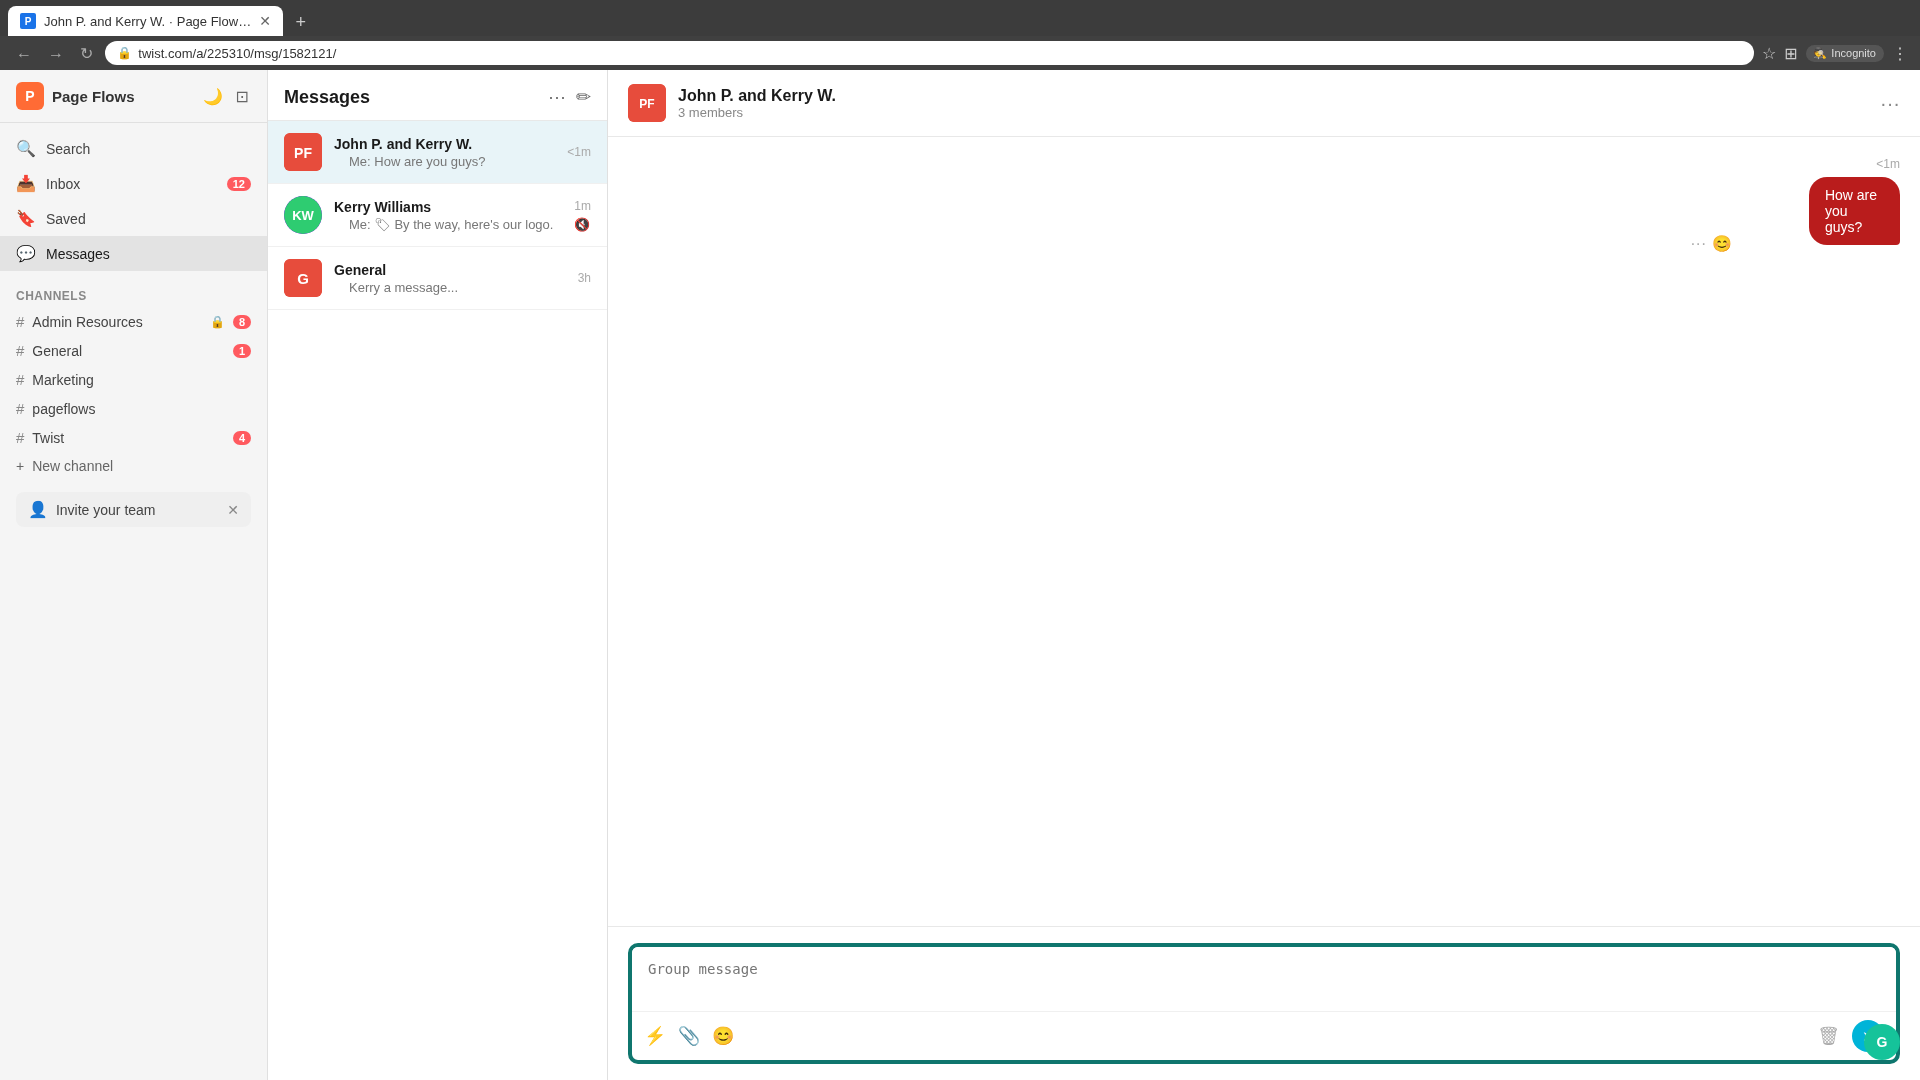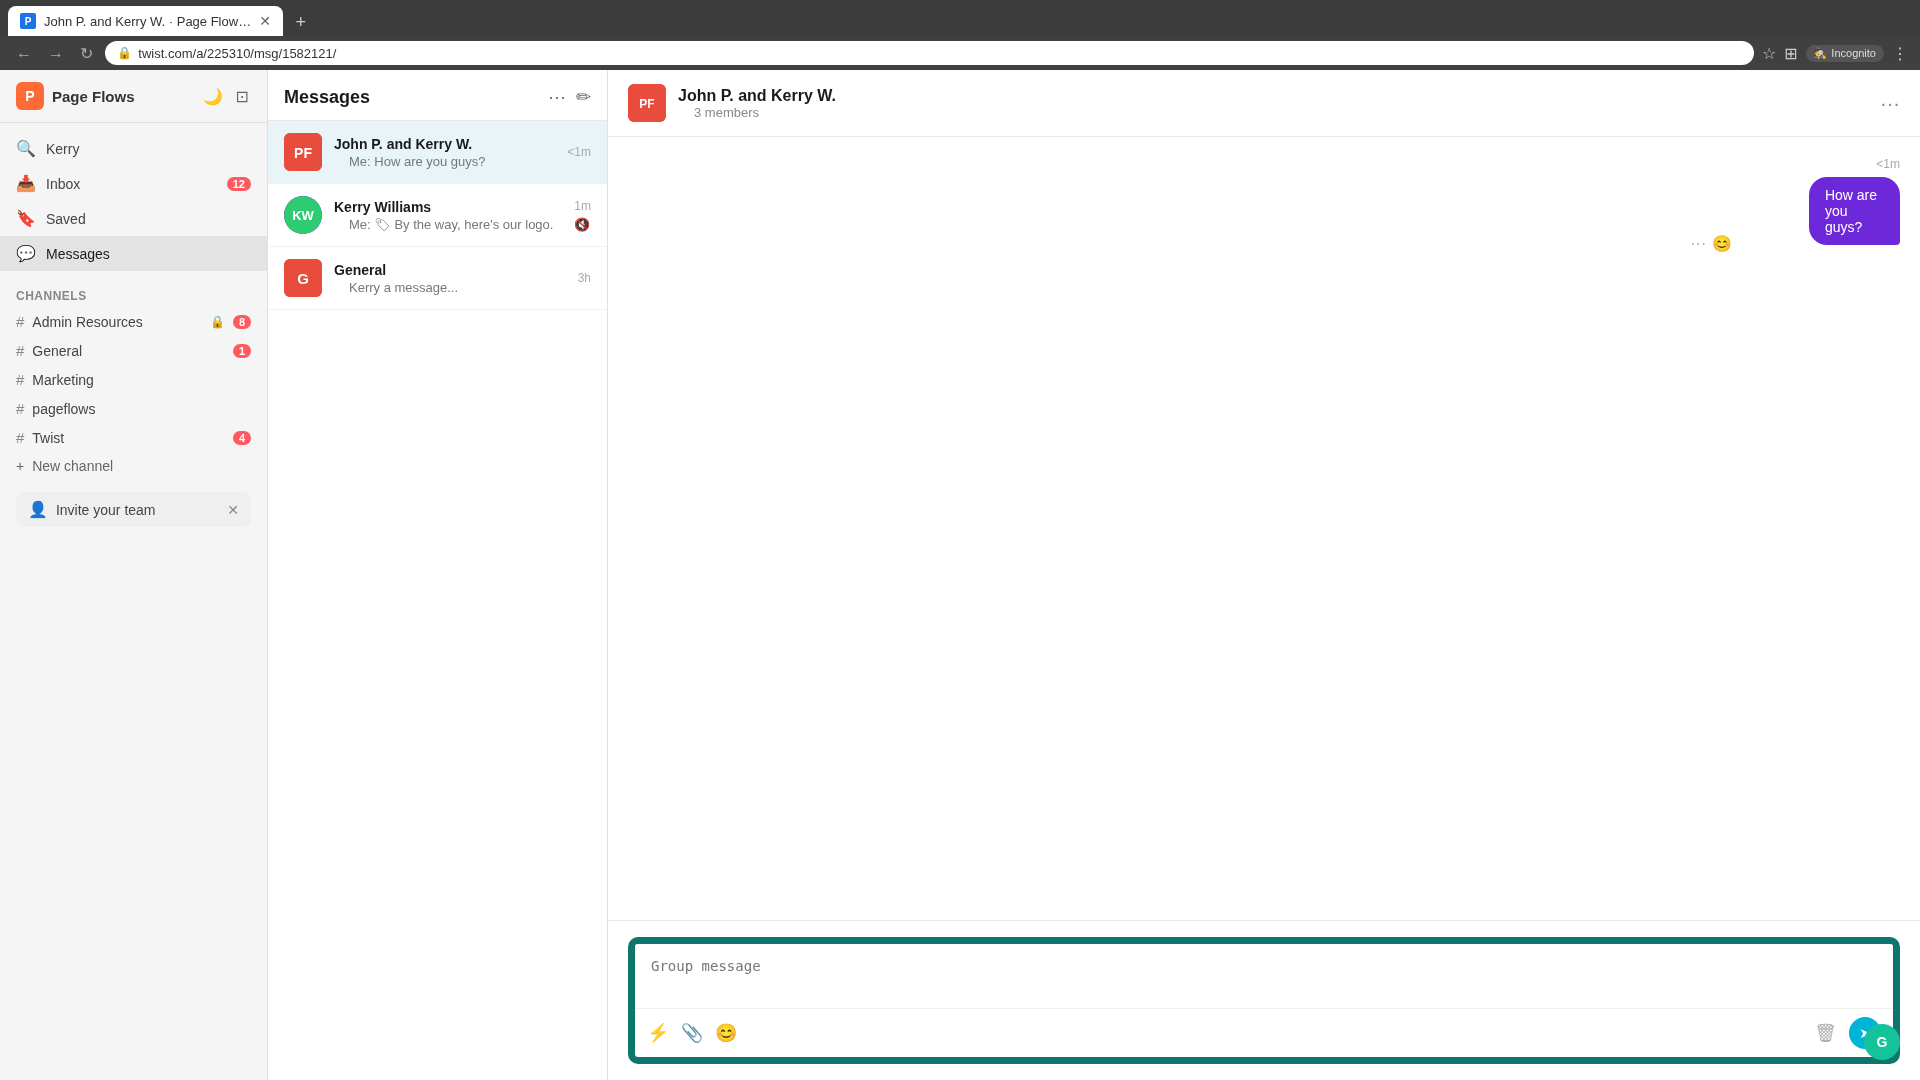--- a/index.html
+++ b/index.html
@@ -68,33 +68,33 @@
     .message-meta { text-align: right; display: flex; flex-direction: column; align-items: flex-end; gap: 4px; }
     .message-time { font-size: 12px; color: #aaa; }
     .mute-icon { color: #aaa; font-size: 13px; }
 
     
     .chat-panel { flex: 1; display: flex; flex-direction: column; background: #fff; }
     .chat-header { padding: 14px 20px; border-bottom: 1px solid #e8e8e8; display: flex; align-items: center; gap: 12px; }
     .chat-avatar { width: 38px; height: 38px; }
     .chat-info { flex: 1; }
     .chat-name { font-size: 16px; font-weight: 600; color: #1a1a1a; }
-    .chat-members { font-size: 13px; color: #888; margin-left: 16px; }
+    .chat-members { font-size: 13px; color: #888; }
     .chat-header-actions { display: flex; gap: 8px; }
     .chat-action-btn { background: none; border: none; cursor: pointer; color: #888; font-size: 20px; }
 
     .chat-body { flex: 1; overflow-y: auto; padding: 20px; display: flex; flex-direction: column; justify-content: flex-start; }
     .message-timestamp { text-align: right; font-size: 12px; color: #aaa; margin-bottom: 6px; }
     .chat-message { display: flex; justify-content: flex-end; margin-bottom: 8px; }
-    .chat-bubble { background: #6d28d9; color: #fff; padding: 10px 16px; border-radius: 18px 18px 4px 18px; font-size: 14px; max-width: 60%; }
+    .chat-bubble { background: #b91c1c; color: #fff; padding: 10px 16px; border-radius: 18px 18px 4px 18px; font-size: 14px; max-width: 60%; }
     .chat-message-actions { display: flex; align-items: flex-end; gap: 6px; margin-right: 8px; }
     .chat-msg-btn { background: none; border: none; cursor: pointer; color: #aaa; font-size: 16px; }
 
     .chat-input-area { padding: 16px 20px; border-top: 1px solid #e8e8e8; }
-    .chat-input-box { border: 7px solid #0f766e; border-radius: 10px; overflow: hidden; }
+    .chat-input-box { border: 4px solid #0f766e; border-radius: 10px; overflow: hidden; }
     .chat-input { width: 100%; padding: 14px 16px; border: none; outline: none; font-size: 14px; color: #999; resize: none; min-height: 48px; }
     .chat-input-toolbar { display: flex; align-items: center; padding: 8px 12px; border-top: 1px solid #f0f0f0; gap: 12px; }
     .chat-toolbar-btn { background: none; border: none; cursor: pointer; color: #888; font-size: 18px; }
     .chat-toolbar-spacer { flex: 1; }
     .chat-send-btn { background: #00b4d8; border: none; cursor: pointer; color: #fff; width: 32px; height: 32px; border-radius: 50%; display: flex; align-items: center; justify-content: center; font-size: 14px; }
     .chat-delete-btn { background: none; border: none; cursor: pointer; color: #aaa; font-size: 18px; }
 
     
     .grammarly-badge { position: fixed; bottom: 20px; right: 20px; width: 36px; height: 36px; background: #15c39a; border-radius: 50%; display: flex; align-items: center; justify-content: center; color: #fff; font-weight: bold; font-size: 14px; cursor: pointer; z-index: 999; }
   </style>
@@ -140,21 +140,21 @@
       <span class="workspace-name">Page Flows</span>
       <div class="sidebar-header-actions">
         <button class="sidebar-icon-btn">🌙</button>
         <button class="sidebar-icon-btn">⊡</button>
       </div>
     </div>
 
     <div class="sidebar-nav">
       <div class="sidebar-nav-item">
         <span class="nav-icon">🔍</span>
-        <span>Kerry</span>
+        <span>Search</span>
       </div>
       <div class="sidebar-nav-item">
         <span class="nav-icon">📥</span>
         <span>Inbox</span>
         <span class="badge">12</span>
       </div>
       <div class="sidebar-nav-item">
         <span class="nav-icon">🔖</span>
         <span>Saved</span>
       </div>

